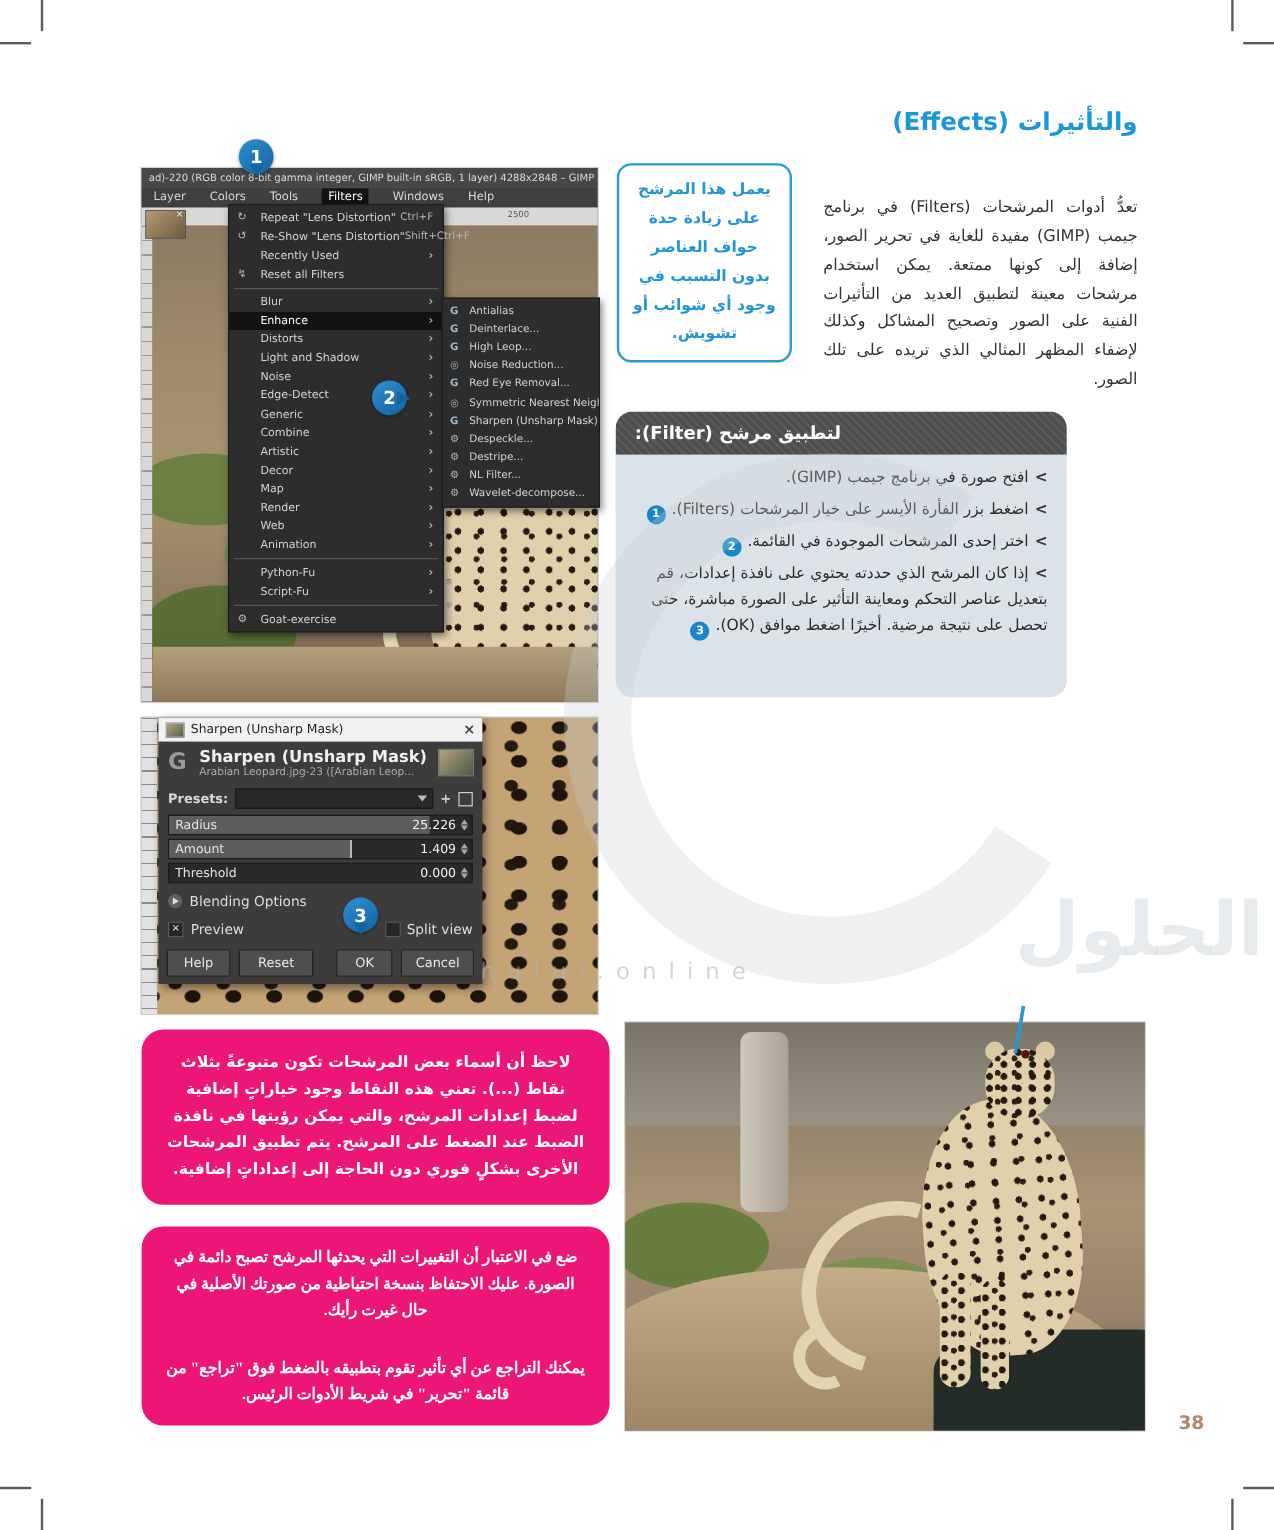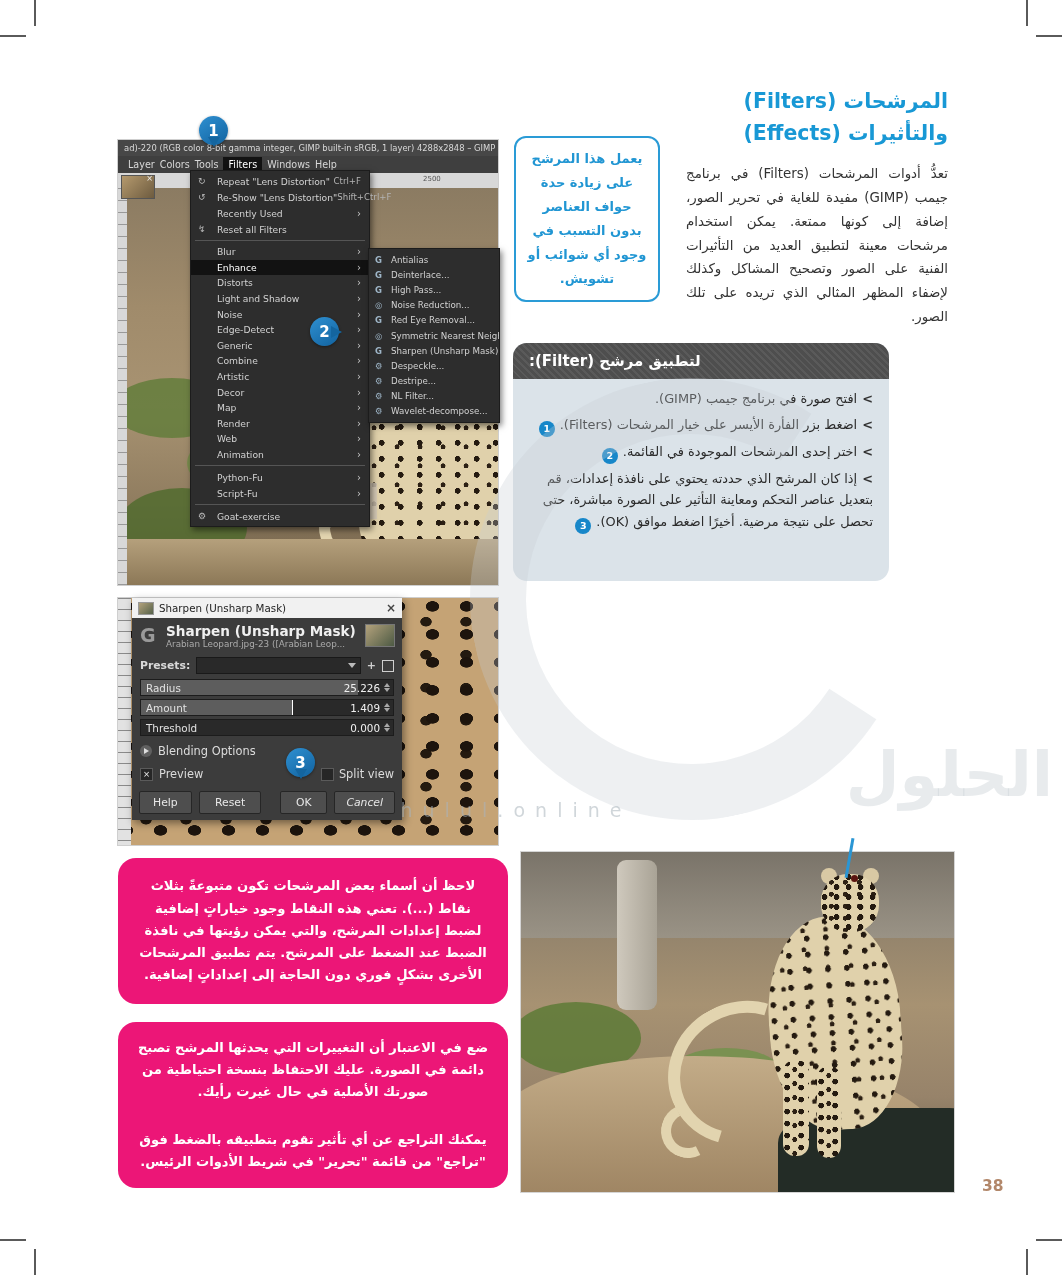--- a/index.html
+++ b/index.html
@@ -55,21 +55,21 @@
          border:6px solid transparent;border-top:10px solid #14659f;}
   .badge.tail-right::after{content:"";position:absolute;right:-9px;top:50%;transform:translateY(-50%);
          border:6px solid transparent;border-left:11px solid #14659f;}
 
   
   .shot1{position:absolute;left:118px;top:140px;width:380px;height:445px;z-index:2;
          box-shadow:0 0 0 1px #cfcfcf;background:#a3906f;font-family:"DejaVu Sans",sans-serif;}
   .s1-title{position:absolute;left:0;top:0;width:100%;height:16px;background:#474747;color:#d9d9d9;
             font-size:8.4px;line-height:16px;padding:0 6px;box-sizing:border-box;white-space:nowrap;overflow:hidden;}
   .s1-menubar{position:absolute;left:0;top:16px;width:100%;height:17px;background:#3f3f3f;display:flex;
-              align-items:center;gap:5px;padding:0 10px;box-sizing:border-box;}
+              align-items:center;gap:20px;padding:0 10px;box-sizing:border-box;}
   .s1-menubar span{color:#d8d8d8;font-size:9.6px;}
   .s1-menubar span.active{background:#121212;color:#fff;padding:2px 5px;}
   .s1-strip{position:absolute;left:0;top:33px;width:100%;height:15px;background:#d8d8d8;}
   .s1-tab{position:absolute;left:3px;top:35px;width:32px;height:22px;background:linear-gradient(135deg,#b59a6e,#6d5b3f);
           border:1px solid #555;z-index:2;}
   .s1-tab span{position:absolute;right:1px;top:-2px;color:#eee;font-size:8px;}
   .ruler-num{position:absolute;top:35px;font-size:7px;color:#555;}
   .s1-vruler{position:absolute;left:0;top:48px;width:9px;height:397px;background:#d8d8d8;
              background-image:repeating-linear-gradient(180deg,#999 0 1px,transparent 1px 12px);}
   .s1-canvas{position:absolute;left:9px;top:48px;right:0;bottom:0;overflow:hidden;
@@ -141,28 +141,28 @@
   .blend-btn::after{content:"";position:absolute;left:4px;top:3px;border:3px solid transparent;border-left:5px solid #ddd;}
   .blend-lbl{color:#dcdcdc;font-size:11.4px;}
   .prev-row{display:flex;align-items:center;gap:6px;padding:9px 8px 0 8px;}
   .chk{width:11px;height:11px;background:#262626;border:1px solid #5a5a5a;color:#eee;font-size:8.5px;
        display:flex;align-items:center;justify-content:center;}
   .prev-lbl{color:#dcdcdc;font-size:11.4px;}
   .split-grp{margin-left:auto;display:flex;align-items:center;gap:5px;}
   .btn-row{display:flex;gap:7px;padding:10px 7px 0 7px;}
   .gbtn{height:21px;background:#4e4e4e;border:1px solid #262626;border-radius:2px;color:#e8e8e8;
         font-size:10.8px;display:flex;align-items:center;justify-content:center;}
-  .gbtn.b-help{width:52px;}.gbtn.b-reset{width:62px;margin-right:12px;}.gbtn.b-ok{width:46px;}.gbtn.b-cancel{width:60px;font-style:italic;}
+  .gbtn.b-help{width:52px;}.gbtn.b-reset{width:62px;margin-right:12px;}.gbtn.b-ok{width:46px;}.gbtn.b-cancel{width:60px;}
 
   
   .pink{position:absolute;left:118px;width:390px;background:#ec1677;border-radius:18px;z-index:3;
         color:#fff;font-weight:bold;direction:rtl;text-align:center;font-size:13.1px;line-height:1.7;
         display:flex;flex-direction:column;justify-content:center;padding:12px 18px;box-sizing:border-box;}
   .pink1{top:858px;height:146px;}
-  .pink2{top:1022px;height:166px;gap:25px;}
+  .pink2{top:1022px;height:166px;gap:25px;font-family:Liberation Serif, serif;}
 
   
   .photo{position:absolute;left:521px;top:852px;width:433px;height:340px;overflow:hidden;z-index:2;
          background:linear-gradient(180deg,#6e6557 0%,#8d7f6a 16%,#a79272 45%,#97836a 72%,#5e5342 100%);
          box-shadow:0 0 0 1px #d5d5d5;}
   .ph-wall{position:absolute;left:0;top:0;width:100%;height:86px;background:linear-gradient(180deg,#7b756b,#9a9488);opacity:.9;}
   .ph-pillar{position:absolute;left:96px;top:8px;width:40px;height:150px;background:linear-gradient(90deg,#cfc9bd,#a9a396);border-radius:9px;}
   .ph-grass1{left:-10px;top:150px;width:130px;height:72px;background:#5d7a36;opacity:.85;}
   .ph-grass2{left:150px;top:196px;width:110px;height:48px;background:#70924a;opacity:.8;}
   .ph-grass3{left:30px;top:226px;width:150px;height:62px;background:#55742f;opacity:.8;}
@@ -195,21 +195,20 @@
   <div class="crop" style="left:0;top:1239px;width:26px;height:2px;"></div>
   <div class="crop" style="left:34px;top:1249px;width:2px;height:26px;"></div>
   <div class="crop" style="left:1036px;top:1239px;width:26px;height:2px;"></div>
   <div class="crop" style="left:1026px;top:1249px;width:2px;height:26px;"></div>
 
   <div class="wm-ring"></div>
   <div class="wm-latin">h u l u l . o n l i n e</div>
   <div class="wm-arabic">الحلول</div>
 
   <div class="h-title">
-    <div>المرشحات (Filters)</div>
     <div>والتأثيرات (Effects)</div>
   </div>
   <div class="intro">تعدُّ أدوات المرشحات (Filters) في برنامج جيمب (GIMP) مفيدة للغاية في تحرير الصور، إضافة إلى كونها ممتعة. يمكن استخدام مرشحات معينة لتطبيق العديد من التأثيرات الفنية على الصور وتصحيح المشاكل وكذلك لإضفاء المظهر المثالي الذي تريده على تلك الصور.</div>
 
   <div class="callout callout1">يعمل هذا المرشح على زيادة حدة حواف العناصر بدون التسبب في وجود أي شوائب أو تشويش.</div>
 
   <div class="shot1">
     <div class="s1-title">ad)-220 (RGB color 8-bit gamma integer, GIMP built-in sRGB, 1 layer) 4288x2848 – GIMP</div>
     <div class="s1-menubar">
       <span>Layer</span>
@@ -335,21 +334,21 @@
       <div class="srow">
           <span class="gicon">G</span>
           <span>Antialias</span>
         </div>
       <div class="srow">
           <span class="gicon">G</span>
           <span>Deinterlace...</span>
         </div>
       <div class="srow">
           <span class="gicon">G</span>
-          <span>High Pass...</span>
+          <span>High Leop...</span>
         </div>
       <div class="srow">
           <span class="gicon">◎</span>
           <span>Noise Reduction...</span>
         </div>
       <div class="srow">
           <span class="gicon">G</span>
           <span>Red Eye Removal...</span>
         </div>
       <div class="srow">

